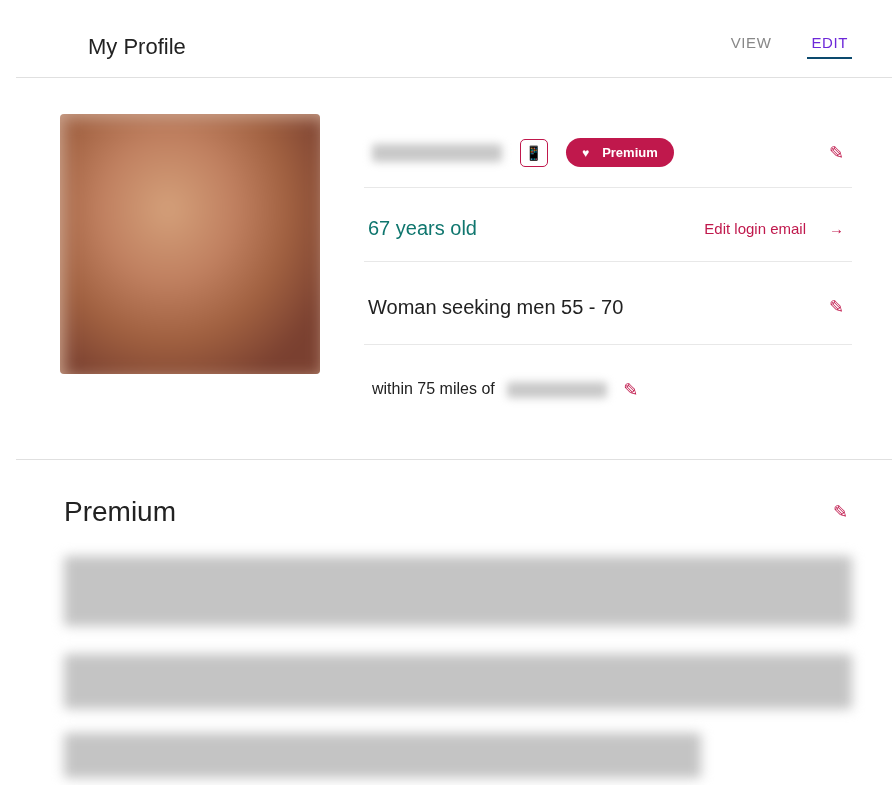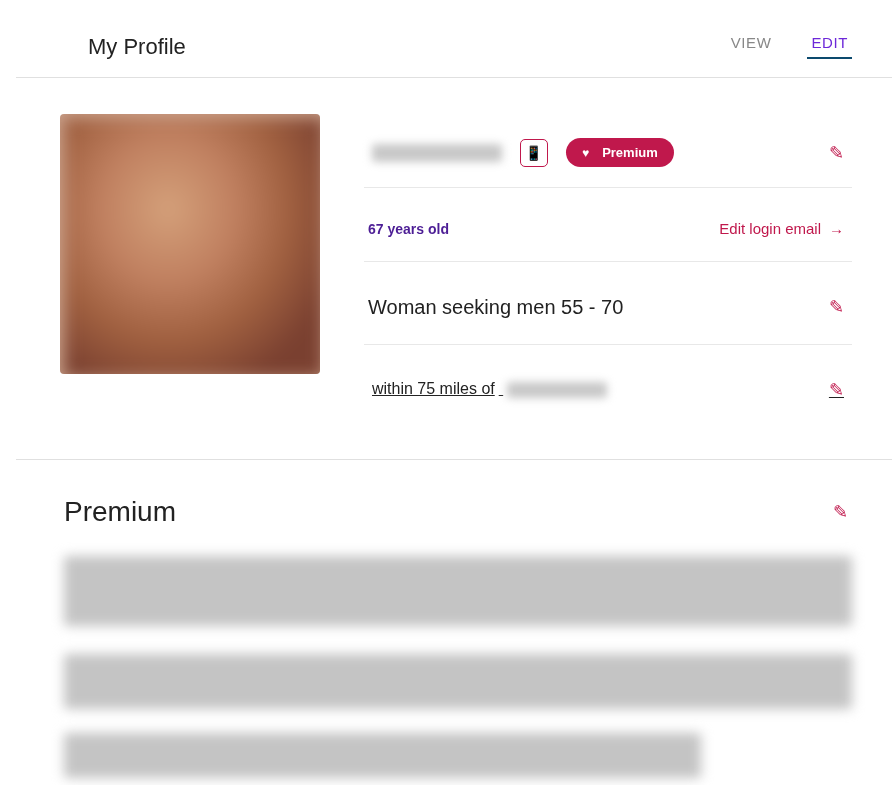--- a/index.html
+++ b/index.html
@@ -158,55 +158,53 @@
     
     .age-row {
       display: flex;
       align-items: center;
       justify-content: space-between;
       padding: 16px 0;
       border-bottom: 1px solid #e8e8e8;
     }
 
     .age-text {
-      font-size: 14px;
-      color: #4c1d95;
-      font-weight: bold;
+      font-size: 20px;
+      color: #0f766e;
     }
 
     .edit-login-link {
       color: #c0184c;
       font-size: 15px;
       cursor: pointer;
       display: flex;
       align-items: center;
-      gap: 0;
+      gap: 15px;
     }
 
     
     .seeking-row {
       display: flex;
       align-items: center;
       justify-content: space-between;
       padding: 18px 0;
       border-bottom: 1px solid #e8e8e8;
     }
 
     .seeking-text {
       font-size: 20px;
       color: #222;
     }
 
     
     .location-row {
       display: flex;
       align-items: center;
-      justify-content: space-between;
+      justify-content: flex-start;
       padding: 18px 0;
-      text-decoration: underline;
     }
 
     .location-text {
       font-size: 16px;
       color: #222;
     }
 
     .location-blur {
       display: inline-block;
       width: 100px;

